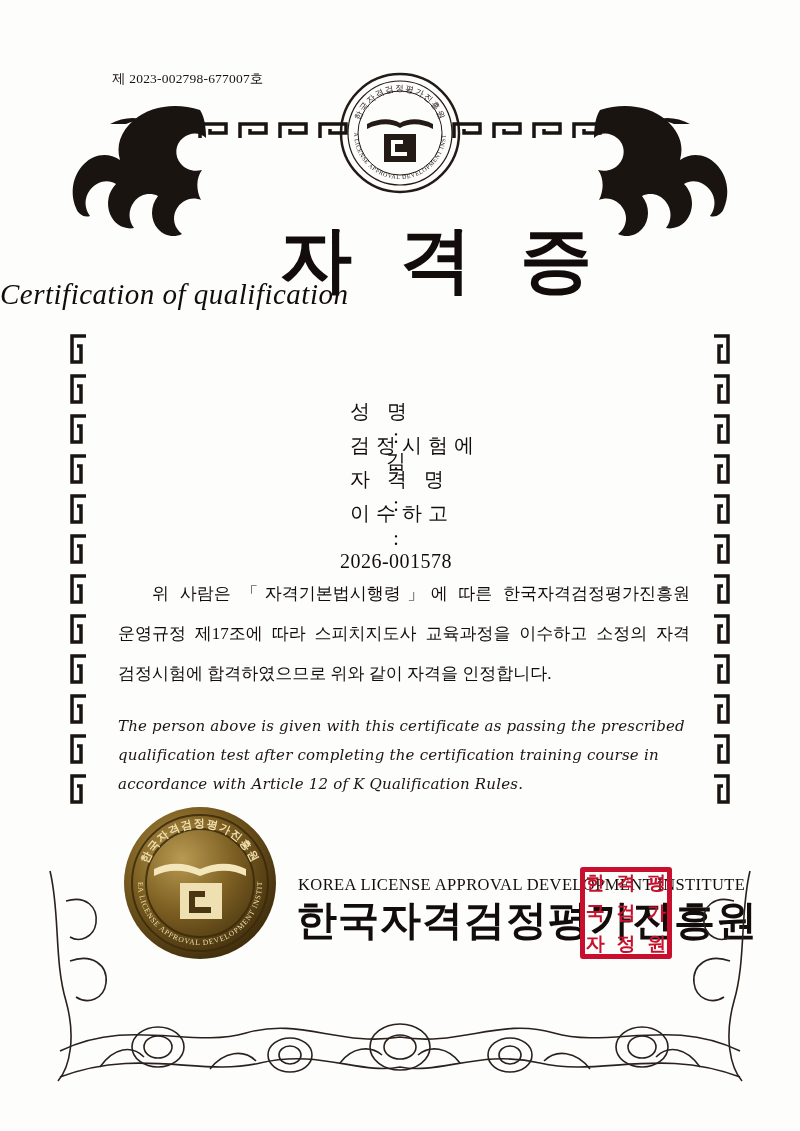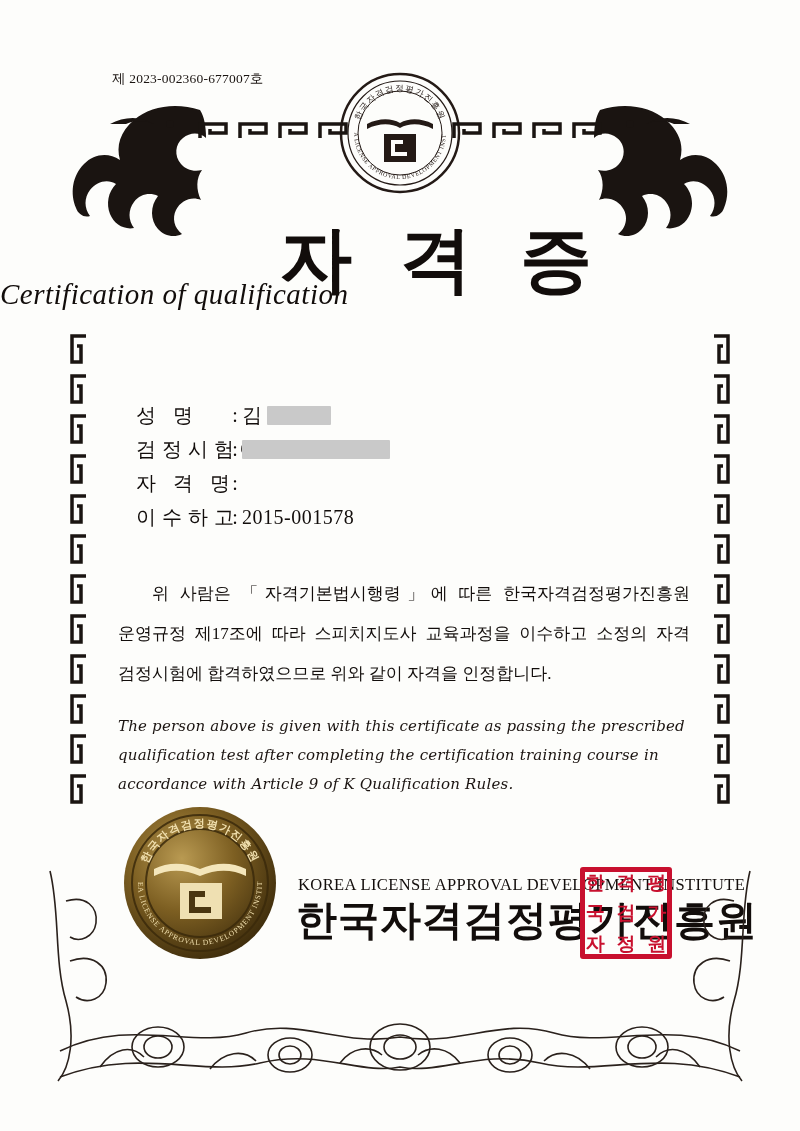--- a/index.html
+++ b/index.html
@@ -123,20 +123,21 @@
     left: 136px;
     top: 398px;
     width: 520px;
   }
   .field-row {
     display: flex;
     align-items: center;
     height: 34px;
     font-size: 20px;
     color: #120d0b;
+    flex-direction: column;
   }
   .field-label {
     width: 92px;
     letter-spacing: 6px;
     white-space: nowrap;
   }
   .field-colon {
     width: 14px;
     text-align: center;
   }
@@ -245,21 +246,21 @@
     inset: 0;
     border: 5px solid #c8102e;
     border-radius: 3px;
   }
 </style>
 </head>
 <body>
 
 <div id="certificate">
 
-  <div class="doc-number">제 2023-002360-677007호</div>
+  <div class="doc-number">제 2023-002798-677007호</div>
 
   <div class="top-emblem">
     <svg viewBox="0 0 122 122" width="122" height="122" aria-hidden="true">
       <circle cx="61" cy="61" r="59" fill="none" stroke="#241a16" stroke-width="2.5"></circle>
       <circle cx="61" cy="61" r="52" fill="none" stroke="#241a16" stroke-width="1.2"></circle>
       <circle cx="61" cy="61" r="42" fill="none" stroke="#241a16" stroke-width="1"></circle>
       <path id="arcTop" d="M 19,61 A 42,42 0 0 1 103,61" fill="none"></path>
       <path id="arcBot" d="M 15,61 A 46,46 0 0 0 107,61" fill="none"></path>
       <text font-family="'Liberation Serif', serif" font-size="8.5" fill="#241a16" letter-spacing="1.2">
         <textPath href="#arcTop" startOffset="50%" text-anchor="middle">한국자격검정평가진흥원</textPath>
@@ -356,27 +357,27 @@
       <span class="field-colon">:</span>
       <span class="redacted birth"></span>
     </div>
     <div class="field-row">
       <span class="field-label">자 격 명</span>
       <span class="field-colon">:</span>
     </div>
     <div class="field-row">
       <span class="field-label">이수하고</span>
       <span class="field-colon">:</span>
-      <span class="field-value">2015-001578</span>
+      <span class="field-value">2026-001578</span>
     </div>
   </div>
 
   <div class="body-ko"><span class="indent"></span><span>위 사람은 「자격기본법시행령」에 따른 한국자격검정평가진흥원 운영규정 제17조에 따라 스피치지도사 교육과정을 이수하고 소정의 자격 검정시험에 합격하였으므로 위와 같이 자격을 인정합니다.</span></div>
 
-  <div class="body-en">The person above is given with this certificate as passing the prescribed qualification test after completing the certification training course in accordance with Article 9 of K Qualification Rules.</div>
+  <div class="body-en">The person above is given with this certificate as passing the prescribed qualification test after completing the certification training course in accordance with Article 12 of K Qualification Rules.</div>
 
   <div class="gold-seal">
     <svg viewBox="0 0 160 160" width="160" height="160" aria-hidden="true">
       <defs>
         <radialGradient id="goldg" cx="38%" cy="34%" r="72%">
           <stop offset="0%" stop-color="#b99a52"></stop>
           <stop offset="48%" stop-color="#7d5f22"></stop>
           <stop offset="100%" stop-color="#3b2a0b"></stop>
         </radialGradient>
       </defs>

